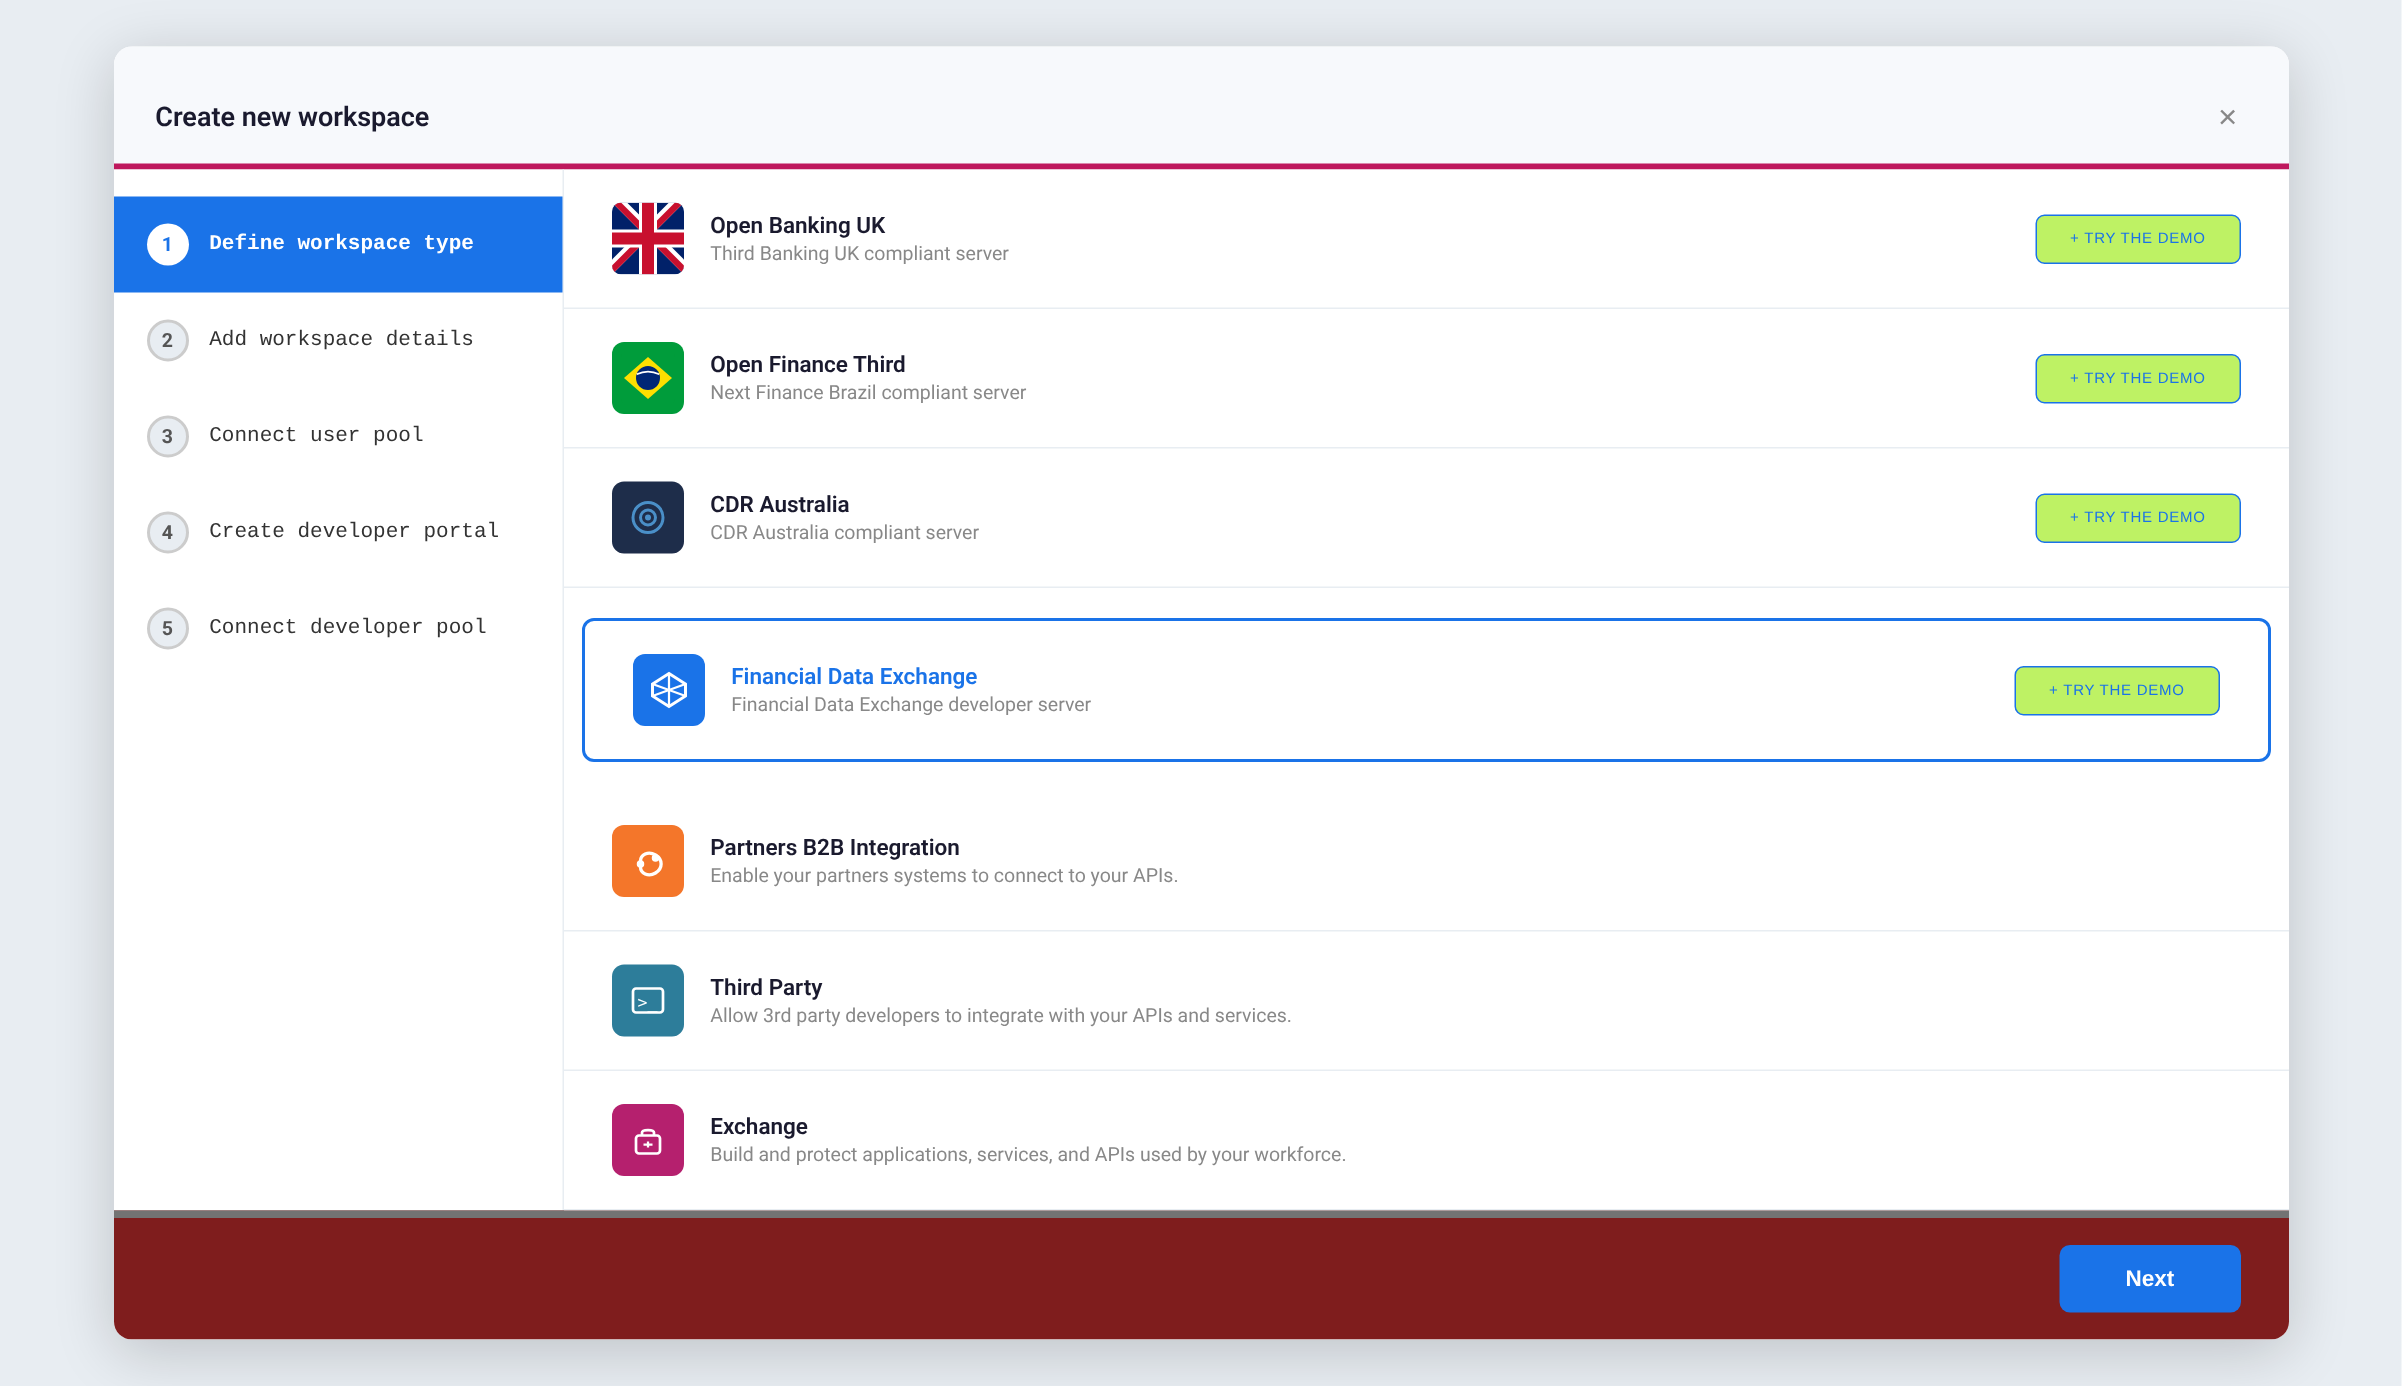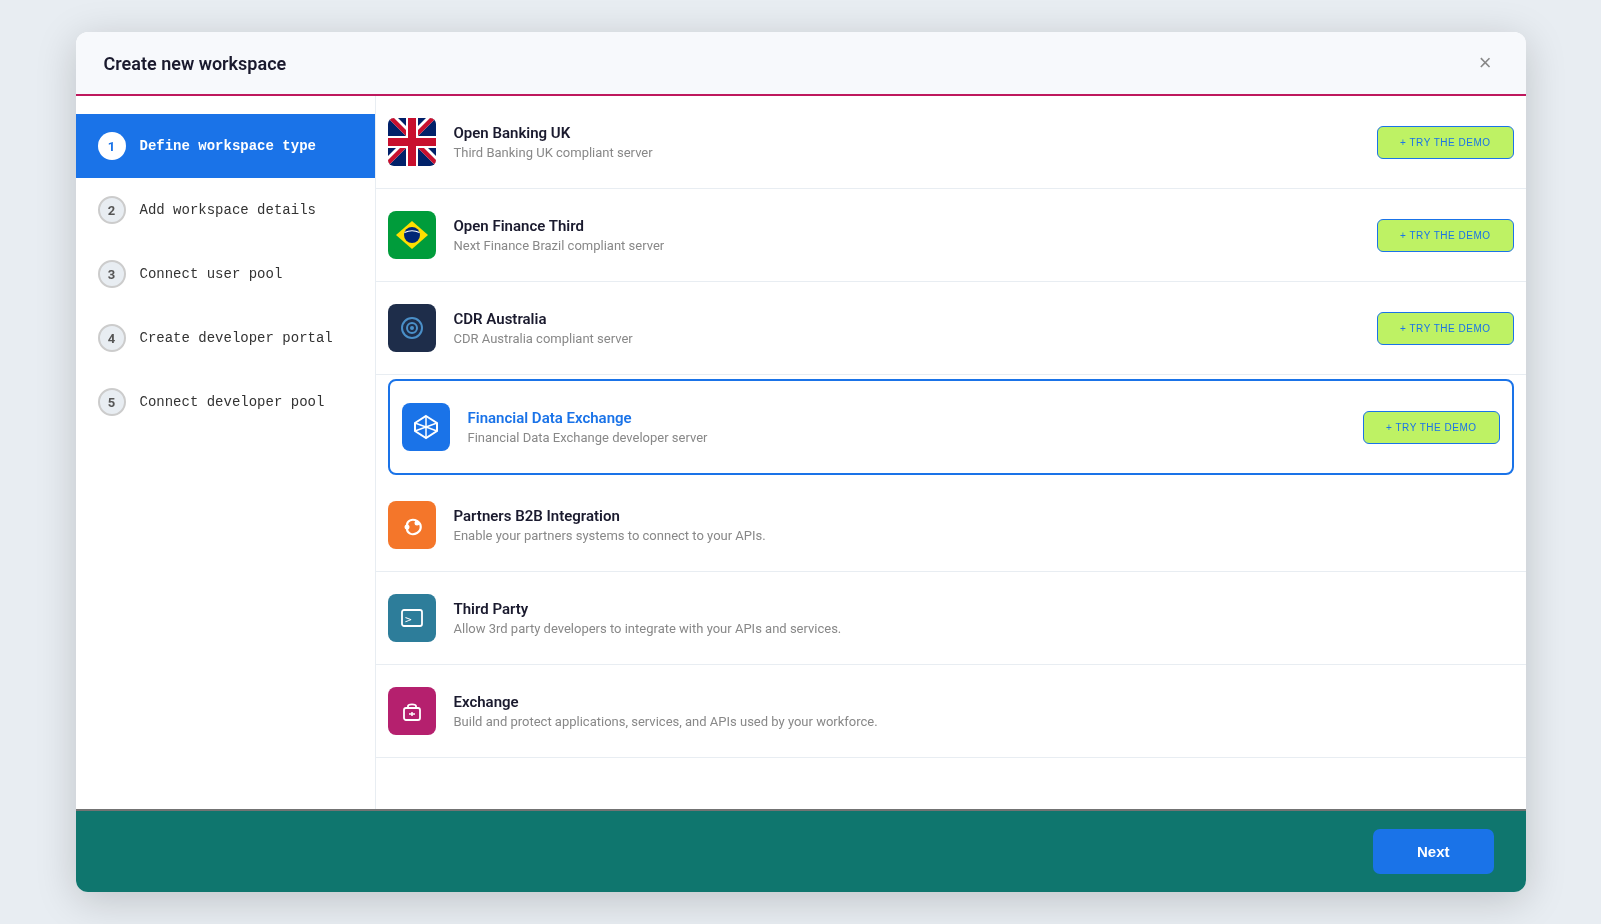--- a/index.html
+++ b/index.html
@@ -20,22 +20,22 @@
       box-shadow: 0 8px 40px rgba(0,0,0,0.18);
       display: flex;
       flex-direction: column;
       overflow: hidden;
       position: relative;
     }
     .modal-header {
       display: flex;
       align-items: center;
       justify-content: space-between;
-      padding: 18px 28px 18px 28px;
-      border-bottom: 2px solid #be185d;
+      padding: 34px 28px 18px 28px;
+      border-bottom: 4px solid #be185d;
       background: #f7f9fc;
     }
     .modal-title {
       font-size: 18px;
       font-weight: 600;
       color: #1a1a2e;
     }
     .close-btn {
       background: none;
       border: none;
@@ -109,31 +109,31 @@
       background: #fff;
       overflow-y: auto;
     }
     .workspace-list {
       flex: 1;
       padding: 0;
     }
     .workspace-item {
       display: flex;
       align-items: center;
-      padding: 22px 12px;
+      padding: 22px 32px;
       border-bottom: 1px solid #e8edf2;
       gap: 18px;
       cursor: pointer;
       transition: background 0.12s;
       position: relative;
     }
     .workspace-item.selected {
       border: 2.5px solid #1a73e8;
       border-radius: 8px;
-      margin: 4px 12px;
+      margin: 20px 12px;
       background: #fff;
       justify-content: center;
     }
     .workspace-item.selected .workspace-name {
       color: #1a73e8;
     }
     .workspace-info {
       flex: 1;
     }
     .workspace-name {
@@ -156,22 +156,22 @@
       padding: 10px 22px;
       border-radius: 6px;
       cursor: pointer;
       white-space: nowrap;
       transition: background 0.12s;
     }
     .modal-footer {
       display: flex;
       justify-content: flex-end;
       padding: 18px 32px;
-      border-top: 2px solid #737373;
-      background: #0f766e;
+      border-top: 5px solid #737373;
+      background: #7f1d1d;
     }
     .next-btn {
       background: #1a73e8;
       color: #fff;
       border: none;
       border-radius: 7px;
       font-size: 15px;
       font-weight: 600;
       padding: 14px 44px;
       cursor: pointer;

